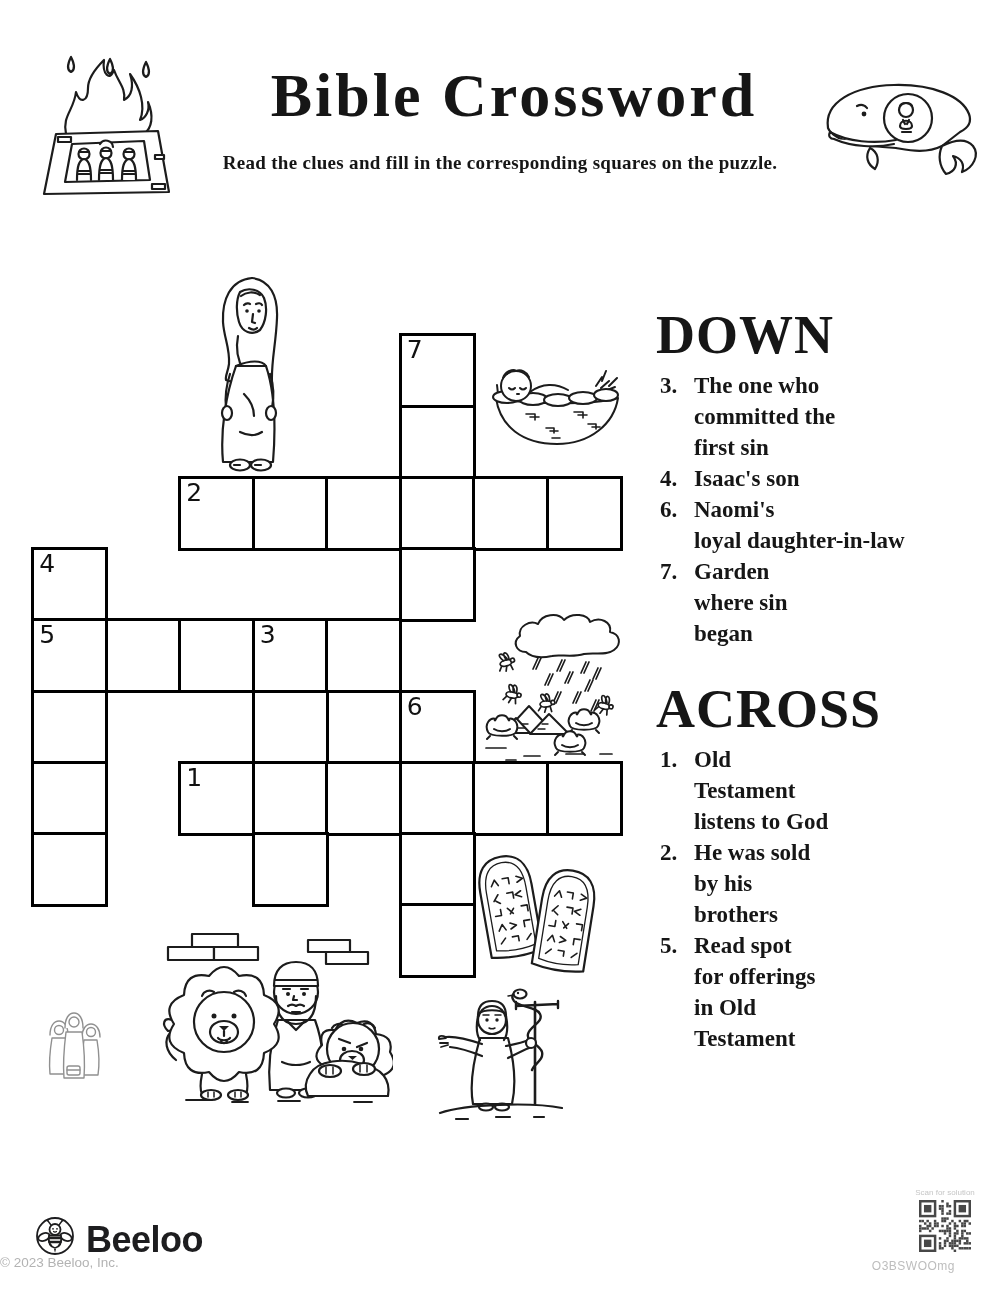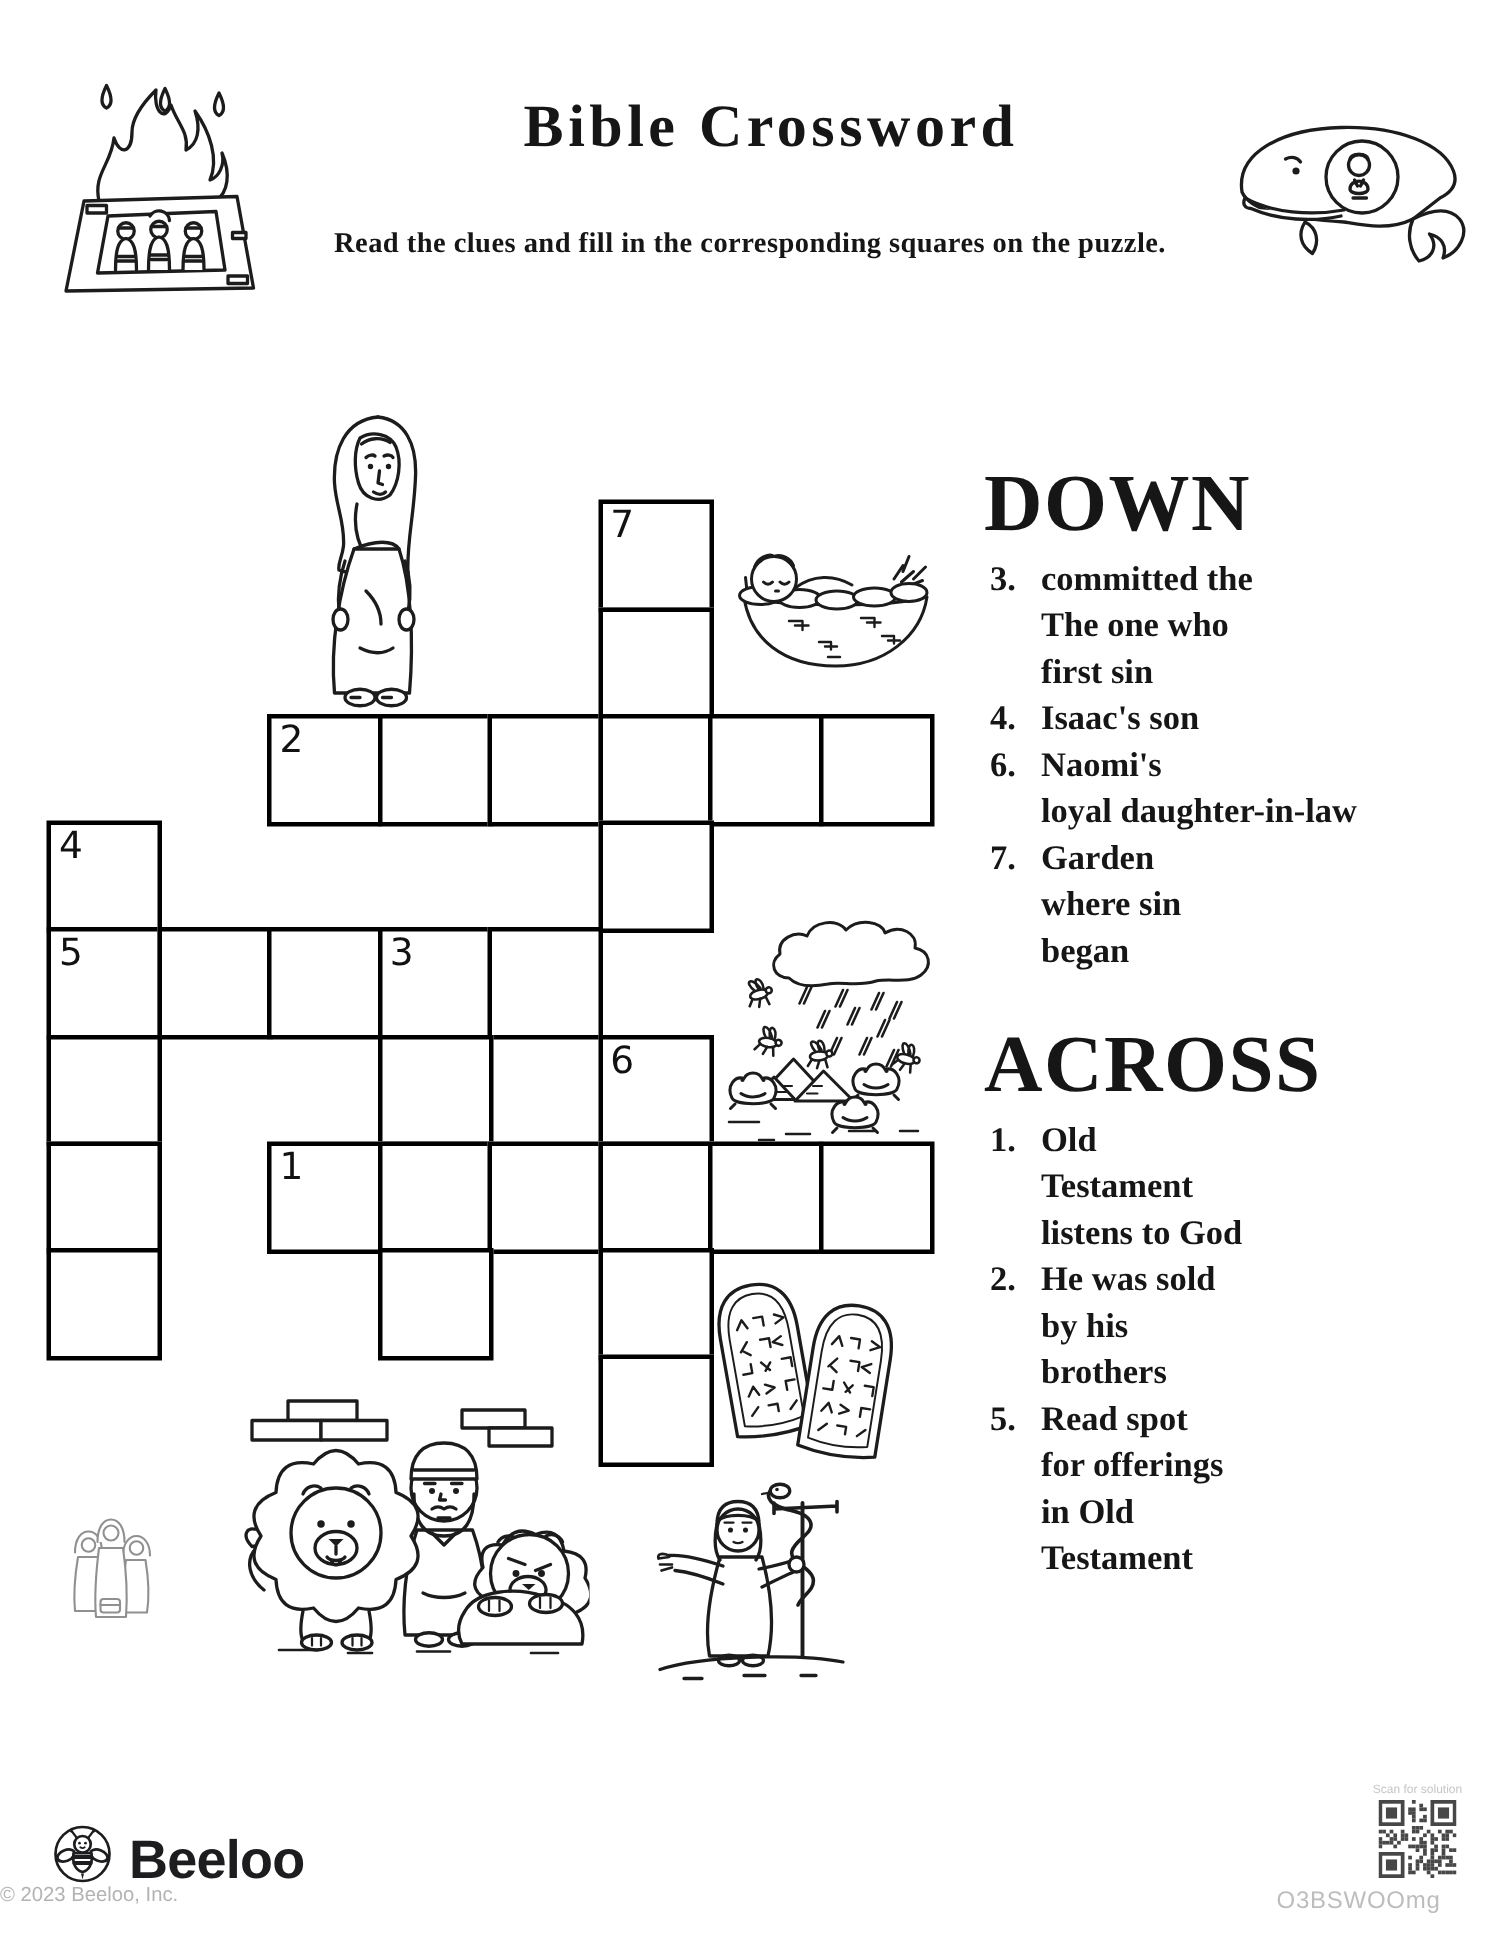--- a/index.html
+++ b/index.html
@@ -1,20 +1,20 @@
 <!DOCTYPE html>
 <html><head>
 <meta charset="utf-8">
 <style>
   html,body{margin:0;padding:0;background:#fff;}
   #page{position:relative;width:1000px;height:1294px;background:#fff;overflow:hidden;
         font-family:"Liberation Serif",serif;color:#161616;}
   .abs{position:absolute;}
   
-  #title{left:0;right:0;top:64px;text-align:center;font-size:40px;font-weight:bold;
+  #title{left:0;right:0;top:64px;text-align:center;font-size:62px;font-weight:bold;
          letter-spacing:3px;line-height:1;margin-left:28px;}
   #subtitle{left:0;right:0;top:152px;text-align:center;font-size:19px;font-weight:bold;
             letter-spacing:.3px;}
   
   #grid{position:absolute;left:0;top:0;z-index:3;}
   .cell{position:absolute;width:77px;height:74.75px;box-sizing:border-box;
         border:3.5px solid #000;background:#fff;}
   .cellnum{position:absolute;left:5px;top:-1px;font-family:"DejaVu Sans",sans-serif;
            font-size:25px;color:#111;}
   
@@ -26,21 +26,21 @@
   svg{display:block;}
   .ill{position:absolute;z-index:1;}
   
   #brand-text{left:86px;top:1219px;font-family:"Liberation Sans",sans-serif;
               font-size:36px;font-weight:bold;color:#1d1d1f;letter-spacing:-.5px;}
   #copyright{left:0;right:0;top:1255px;text-align:left;
              font-family:"Liberation Sans",sans-serif;font-size:13.5px;color:#b3b3b3;}
   #qr-label{left:893px;width:104px;top:1188px;text-align:center;
             font-family:"Liberation Sans",sans-serif;font-size:8px;color:#c6c6c6;}
   #qr-text{left:851px;width:104px;top:1259px;text-align:right;
-           font-family:"Liberation Sans",sans-serif;font-size:16px;color:#bdbdbd;letter-spacing:.5px;}
+           font-family:"Liberation Sans",sans-serif;font-size:12px;color:#bdbdbd;letter-spacing:.5px;}
 </style>
 </head>
 <body>
 
 <div id="page">
 
   <div class="abs" id="title">Bible Crossword</div>
   <div class="abs" id="subtitle">Read the clues and fill in the corresponding squares on the puzzle.</div>
 
   <svg class="ill" style="left:34px;top:40px" width="146" height="162" viewBox="0 0 146 162">
@@ -337,22 +337,22 @@
       <div class="cell" style="left: 31.25px; top: 832px;"></div>
       <div class="cell" style="left: 251.75px; top: 832px;"></div>
       <div class="cell" style="left: 398.75px; top: 832px;"></div>
       <div class="cell" style="left: 398.75px; top: 903.25px;"></div>
     </div>
 
   <div class="abs sect-title" style="left:656px;top:308px">DOWN</div>
   <div class="abs cluelist" id="down-list" style="left:656px;top:370px">
       <div class="clue">
         <span class="cnum">3.</span>
+        <div class="cline">The one who</div>
         <div class="cline">committed the</div>
-        <div class="cline">The one who</div>
         <div class="cline">first sin</div>
       </div>
       <div class="clue">
         <span class="cnum">4.</span>
         <div class="cline">Isaac's son</div>
       </div>
       <div class="clue">
         <span class="cnum">6.</span>
         <div class="cline">Naomi's</div>
         <div class="cline">loyal daughter-in-law</div>

